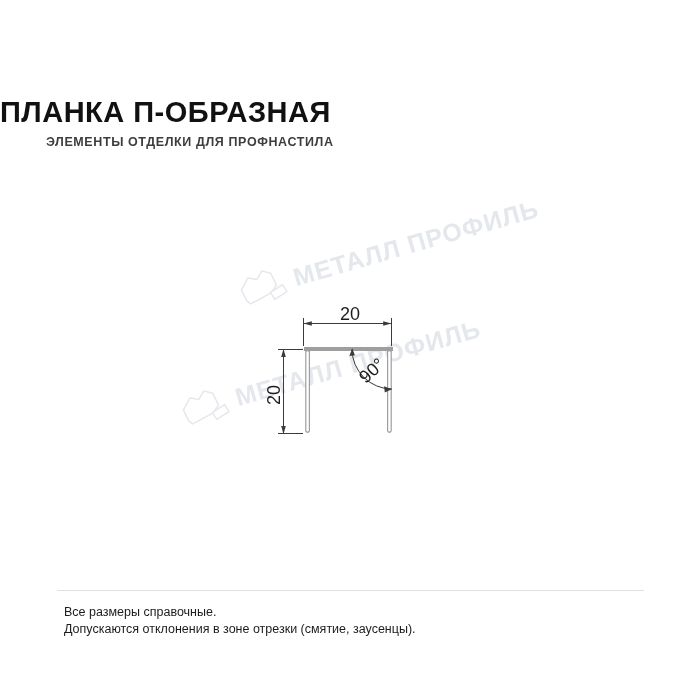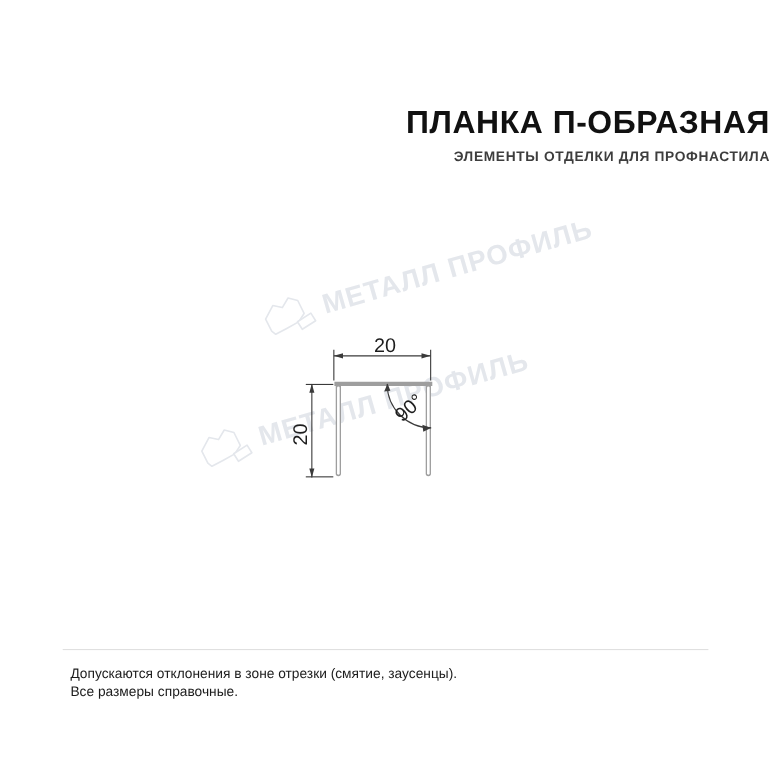--- a/index.html
+++ b/index.html
@@ -1,28 +1,29 @@
 <!DOCTYPE html>
 <html><head>
 <meta charset="utf-8">
 <style>
   html,body{margin:0;padding:0;background:#fff;}
   .canvas{
     position:relative;width:700px;height:700px;background:#ffffff;overflow:hidden;
     font-family:"Liberation Sans", sans-serif;
   }
   
-  .header{position:absolute;top:97px;left:0;width:700px;text-align:right;}
+  .header{position:absolute;top:97px;left:0;width:700px;text-align:left;}
   .title{
     font-size:29px;line-height:31px;font-weight:bold;color:#111111;
     letter-spacing:0.5px;
   }
   .subtitle{
     margin-top:7px;font-size:12.5px;font-weight:bold;color:#3d3d3d;
     letter-spacing:0.6px;
+    padding-left:46px;
   }
   
   .watermark{
     position:absolute;display:flex;align-items:center;
     transform:rotate(-16deg);transform-origin:0 50%;
     pointer-events:none;white-space:nowrap;
   }
   .wm1{left:240px;top:274px;}
   .wm2{left:182px;top:394px;}
   .wm-logo{width:48px;height:39px;flex:0 0 auto;}
@@ -97,17 +98,17 @@
     <text class="dimtext" text-anchor="middle" transform="translate(279.5 395) rotate(-90)">20</text>
 
     <path class="dim" d="M 352 349 A 40 40 0 0 0 392 389"></path>
     <polygon class="dim-arrow" points="352.3,348.6 349.3,356 354.9,355.3"></polygon>
     <polygon class="dim-arrow" points="391.8,389.2 384,386.2 384.8,392.4"></polygon>
     <text class="dimtext" text-anchor="middle" transform="translate(372.5 371.5) rotate(-42)" y="5">90°</text>
   </svg>
 
   <div class="divider"></div>
   <div class="footer">
+    <div>Все размеры справочные.</div>
     <div>Допускаются отклонения в зоне отрезки (смятие, заусенцы).</div>
-    <div>Все размеры справочные.</div>
   </div>
 
 </div>
 
 </body></html>

